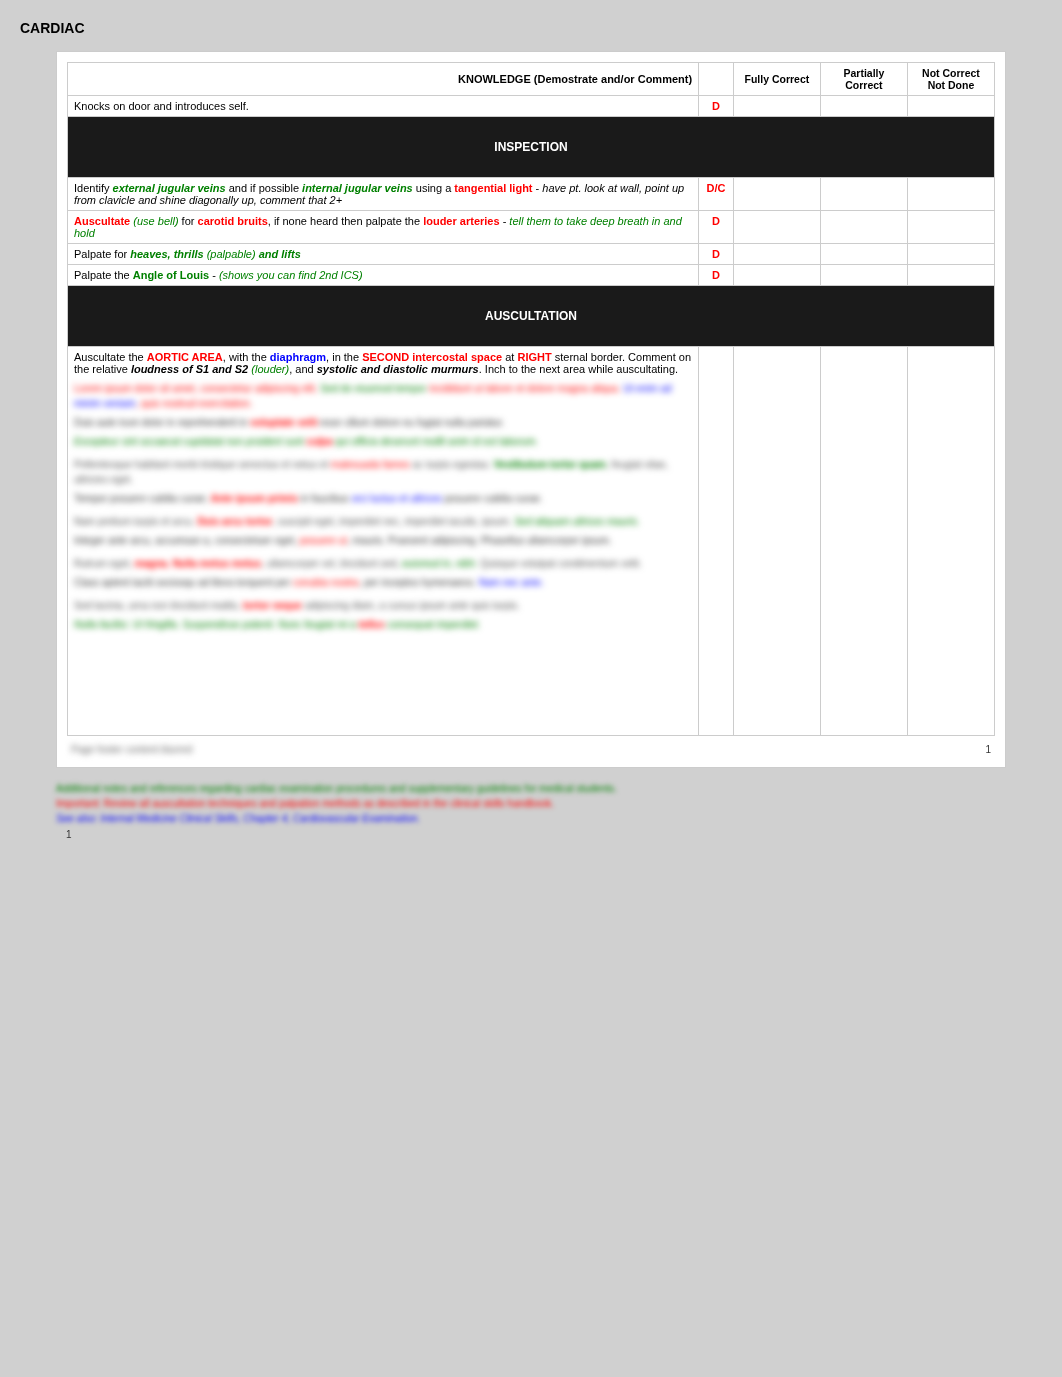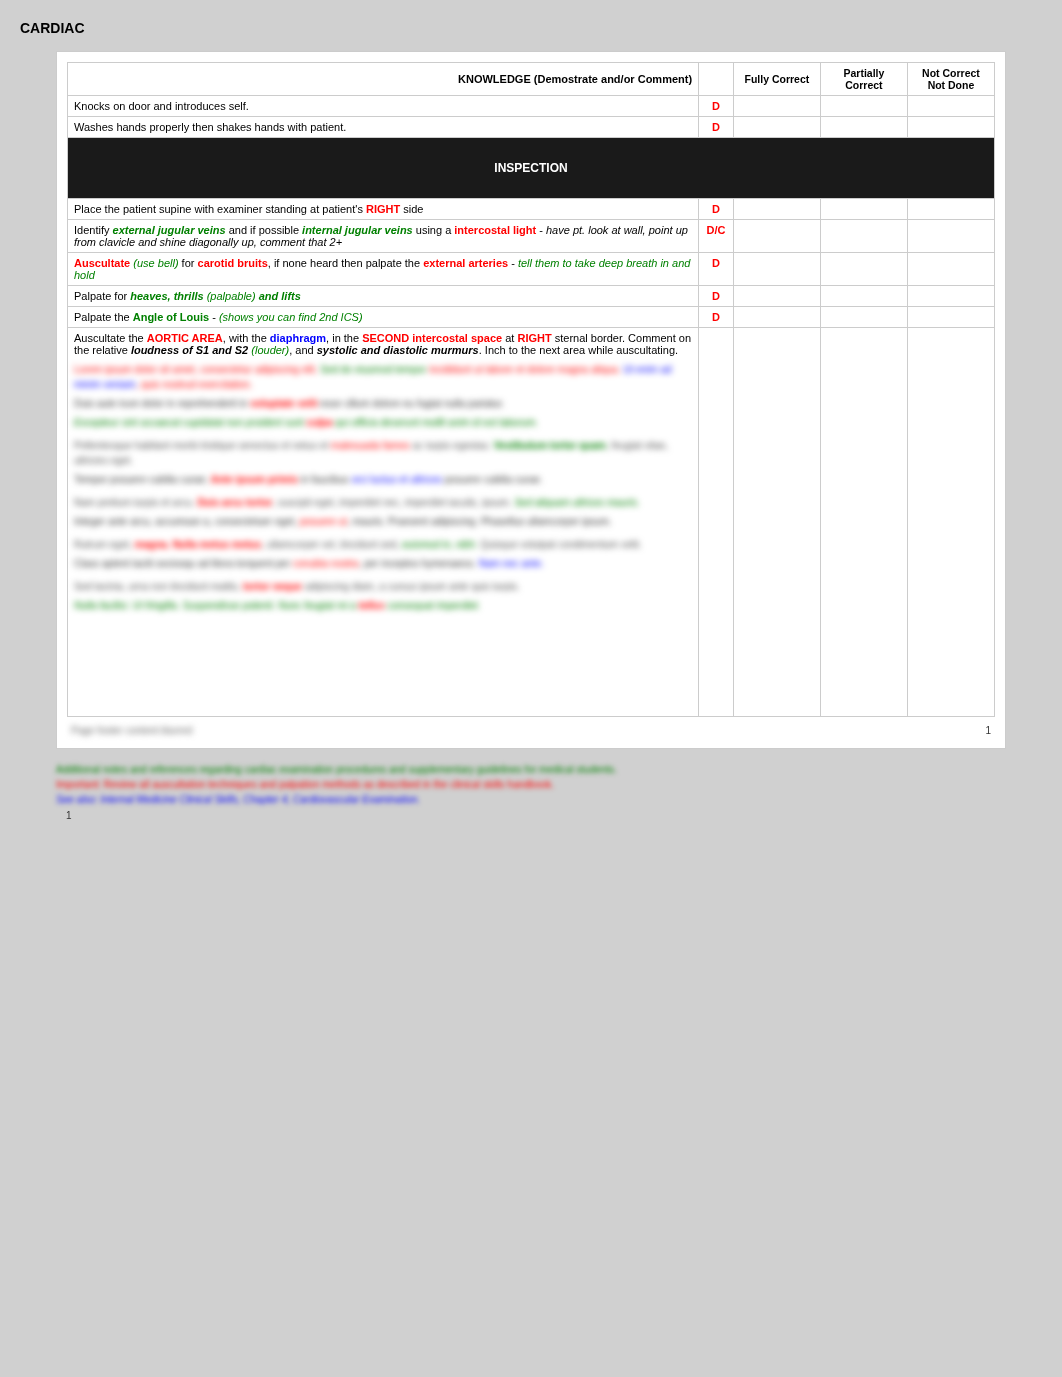--- a/index.html
+++ b/index.html
@@ -112,56 +112,40 @@
     <tbody>
 
       <tr>
         <td class="content-cell">Knocks on door and introduces self.</td>
         <td class="grade-cell"><span class="d-label">D</span></td>
         <td class="check-cell"></td>
         <td class="check-cell"></td>
         <td class="check-cell"></td>
       </tr>
 
-      <tr>
-        <td class="content-cell">Washes hands properly then shakes hands with patient.</td>
-        <td class="grade-cell"><span class="d-label">D</span></td>
-        <td class="check-cell"></td>
-        <td class="check-cell"></td>
-        <td class="check-cell"></td>
-      </tr>
 
       <tr class="section-header">
         <td colspan="5"><span>INSPECTION</span></td>
       </tr>
 
-      <tr>
-        <td class="content-cell">
-          Place the patient supine with examiner standing at patient's <span class="red-bold">RIGHT</span> side
-        </td>
-        <td class="grade-cell"><span class="d-label">D</span></td>
-        <td class="check-cell"></td>
-        <td class="check-cell"></td>
-        <td class="check-cell"></td>
-      </tr>
-
-      <tr>
-        <td class="content-cell">
-          Identify <span class="green-bold-italic">external jugular veins</span> and if possible <span class="green-bold-italic">internal jugular veins</span> using a <span class="red-bold">intercostal light</span> - <span class="italic">have pt. look at wall, point up from clavicle and shine diagonally up, comment that 2+</span>
+
+      <tr>
+        <td class="content-cell">
+          Identify <span class="green-bold-italic">external jugular veins</span> and if possible <span class="green-bold-italic">internal jugular veins</span> using a <span class="red-bold">tangential light</span> - <span class="italic">have pt. look at wall, point up from clavicle and shine diagonally up, comment that 2+</span>
         </td>
         <td class="grade-cell"><span class="dc-label">D/C</span></td>
         <td class="check-cell"></td>
         <td class="check-cell"></td>
         <td class="check-cell"></td>
       </tr>
 
 
       <tr>
         <td class="content-cell">
-          <span class="red-bold">Auscultate</span> <span class="italic green">(use bell)</span> for <span class="red-bold">carotid bruits</span>, if none heard then palpate the <span class="red-bold">external arteries</span> - <span class="italic green">tell them to take deep breath in and hold</span>
+          <span class="red-bold">Auscultate</span> <span class="italic green">(use bell)</span> for <span class="red-bold">carotid bruits</span>, if none heard then palpate the <span class="red-bold">louder arteries</span> - <span class="italic green">tell them to take deep breath in and hold</span>
         </td>
         <td class="grade-cell"><span class="d-label">D</span></td>
         <td class="check-cell"></td>
         <td class="check-cell"></td>
         <td class="check-cell"></td>
       </tr>
 
       <tr>
         <td class="content-cell">
           Palpate for <span class="green-bold-italic">heaves, thrills</span> <span class="italic green">(palpable)</span> <span class="green-bold-italic">and lifts</span>
@@ -175,20 +159,23 @@
       <tr>
         <td class="content-cell">
           Palpate the <span class="green-bold">Angle of Louis</span> - <span class="italic green">(shows you can find 2nd ICS)</span>
         </td>
         <td class="grade-cell"><span class="d-label">D</span></td>
         <td class="check-cell"></td>
         <td class="check-cell"></td>
         <td class="check-cell"></td>
       </tr>
 
+      <tr class="section-header">
+        <td colspan="5">AUSCULTATION</td>
+      </tr>
 
       <tr>
         <td class="content-cell">
           Auscultate the <span class="red-bold">AORTIC AREA</span>, with the <span class="blue bold">diaphragm</span>, in the <span class="red-bold">SECOND intercostal space</span> at <span class="red-bold">RIGHT</span> sternal border.  Comment on the relative <span class="bold italic">loudness of S1 and S2</span> <span class="italic green">(louder)</span>, and <span class="bold italic">systolic and diastolic murmurs</span>. Inch to the next area while auscultating.
           <div style="margin-top: 6px; filter: blur(3px); color: #888; line-height: 1.5;">
             <p style="color: red; font-size:10px;">Lorem ipsum dolor sit amet, consectetur adipiscing elit. <span style="color:green;">Sed do eiusmod tempor</span> incididunt ut labore et dolore magna aliqua. <span style="color:blue;">Ut enim ad minim veniam</span>, quis nostrud exercitation.</p>
             <p style="margin-top:4px; color:#333; font-size:10px;">Duis aute irure dolor in reprehenderit in <span style="color:red;font-weight:bold;">voluptate velit</span> esse cillum dolore eu fugiat nulla pariatur.</p>
             <p style="margin-top:4px; color: green; font-size:10px; font-style:italic;">Excepteur sint occaecat cupidatat non proident sunt <span style="color:red;font-weight:bold;">culpa</span> qui officia deserunt mollit anim id est laborum.</p>
             <p style="margin-top:8px; color:#555; font-size:10px;">Pellentesque habitant morbi tristique senectus et netus et <span style="color:red;">malesuada fames</span> ac turpis egestas. <span style="color:green;font-weight:bold;">Vestibulum tortor quam</span>, feugiat vitae, ultricies eget.</p>
             <p style="margin-top:4px; color:#333; font-size:10px;">Tempor posuere cubilia curae; <span style="color:red;font-weight:bold;">Ante ipsum primis</span> in faucibus <span style="color:blue;">orci luctus et ultrices</span> posuere cubilia curae.</p>

